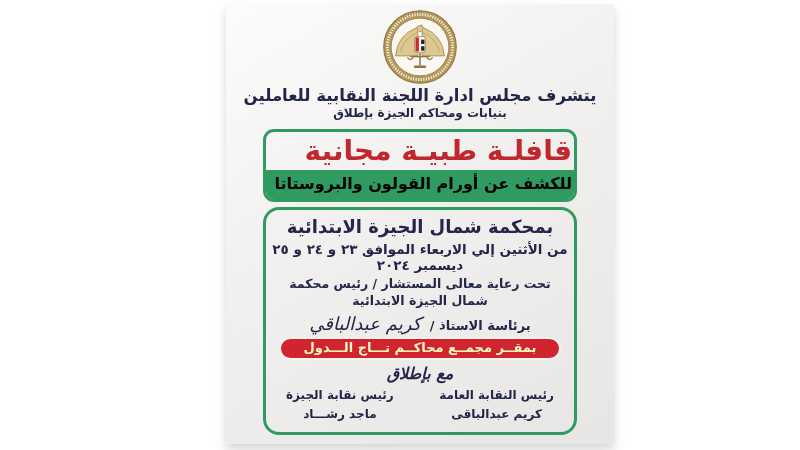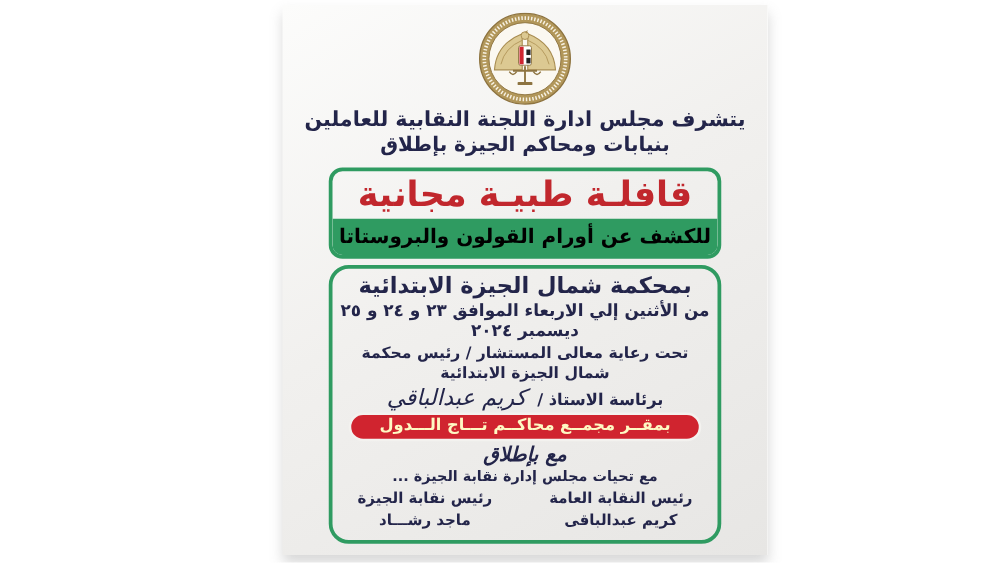--- a/index.html
+++ b/index.html
@@ -15,25 +15,25 @@
     left:226px; top:4px;
     width:388px; height:440px;
     background:linear-gradient(150deg,#fcfcfb 0%,#f1f0ee 45%,#e7e6e4 100%);
     box-shadow:0 6px 10px rgba(110,110,110,.28);
     display:flex; flex-direction:column; align-items:center;
     direction:rtl;
     color:#23254a;
   }
   .seal{ margin-top:6px; width:74px; height:74px; flex:0 0 auto; }
   .hdr1{ margin-top:3px; font-size:16.5px; font-weight:700; line-height:1.15; text-align:left; }
-  .hdr2{ font-size:16px; font-weight:700; line-height:1.25; text-align:center; }
+  .hdr2{ font-size:12px; font-weight:700; line-height:1.25; text-align:center; }
   .unit1{
     margin-top:8px; width:314px; box-sizing:border-box;
     border:3px solid #2f9b61; border-radius:11px;
-    overflow:hidden; text-align:center; flex:0 0 auto;
+    overflow:hidden; text-align:right; flex:0 0 auto;
   }
   .campaign-title{
     color:#c1272d; font-weight:800; font-size:28px;
     line-height:1.25; padding:1px 2px 2px;
   }
   .greenbar{
     background:#2f9b61; color:#000000;
     font-weight:700; font-size:16px;
     padding:4px 2px 6px; line-height:1.2;
   }
@@ -103,21 +103,20 @@
   <div class="unit2">
     <div class="venue">بمحكمة شمال الجيزة الابتدائية</div>
     <div class="dates">من الأثنين إلي الاربعاء الموافق ٢٣ و ٢٤ و ٢٥ ديسمبر ٢٠٢٤</div>
     <div class="pat">تحت رعاية معالى المستشار / رئيس محكمة شمال الجيزة الابتدائية</div>
     <div class="chair">
       <span>برئاسة الاستاذ /</span>
       <span class="callig-name">كريم عبدالباقي</span>
     </div>
     <div class="redbar">بمقــر مجمــع محاكــم تـــاج الـــدول</div>
     <div class="callig">مع بإطلاق</div>
-    <div class="regards-line">مع تحيات مجلس إدارة نقابة الجيزة ...</div>
     <div class="sigs">
       <div class="sig">
         <div>رئيس النقابة العامة</div>
         <div>كريم عبدالباقى</div>
       </div>
       <div class="sig">
         <div>رئيس نقابة الجيزة</div>
         <div>ماجد رشـــاد</div>
       </div>
     </div>

